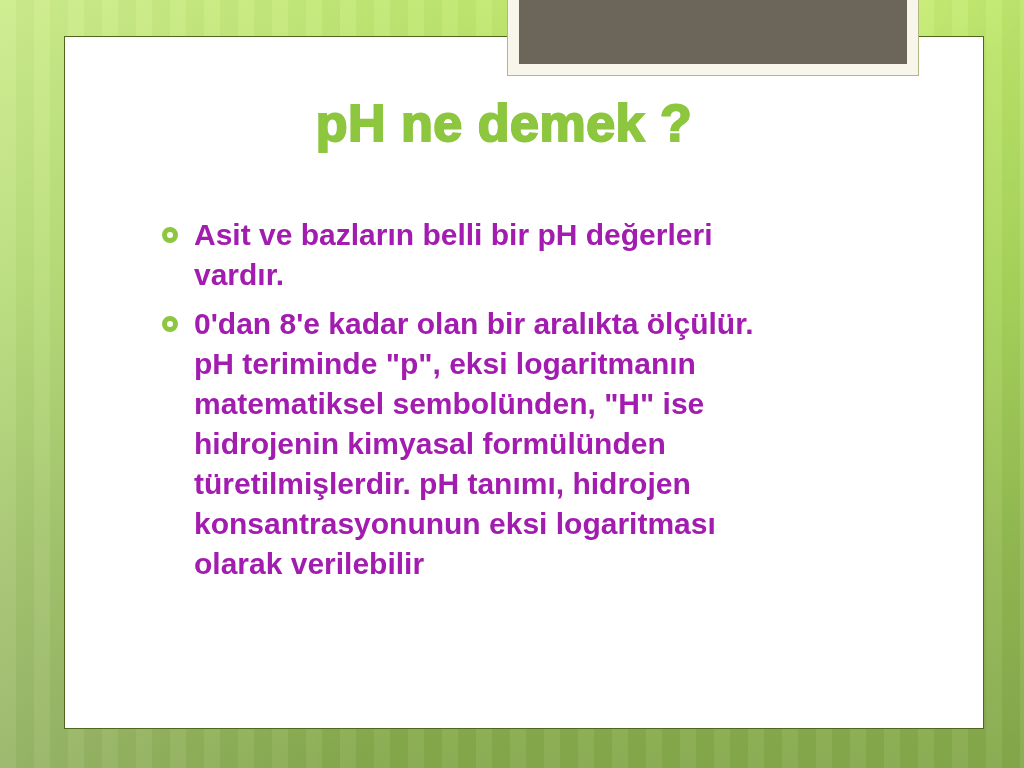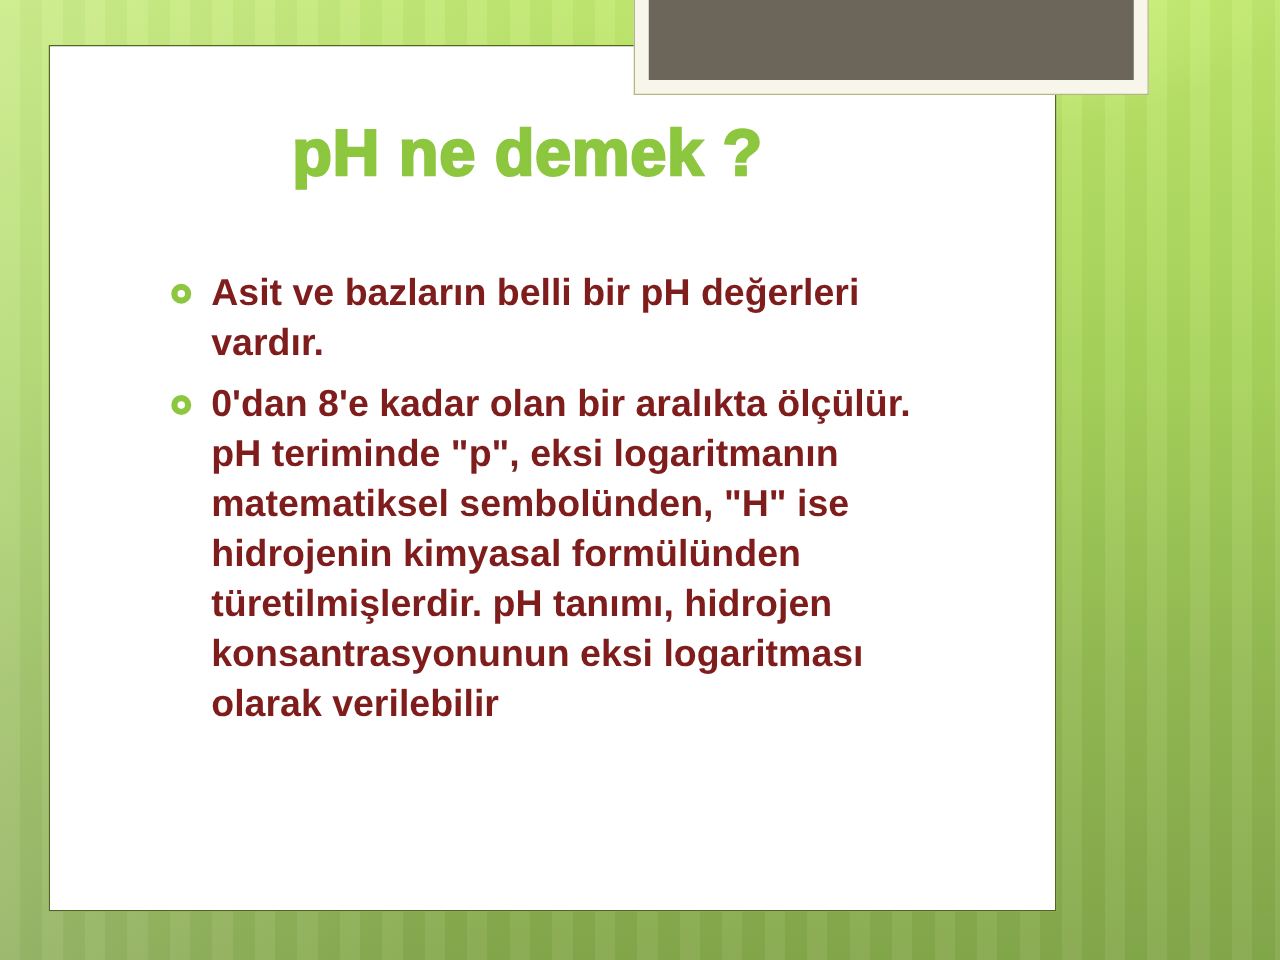--- a/index.html
+++ b/index.html
@@ -14,23 +14,23 @@
     overflow: hidden;
     font-family: "Liberation Sans", sans-serif;
     background:
       radial-gradient(ellipse 420px 160px at 72% 0%, rgba(230,255,150,0.55) 0%, rgba(230,255,150,0) 70%),
       linear-gradient(100deg, rgba(255,255,255,0.22) 0%, rgba(255,255,255,0) 45%),
       repeating-linear-gradient(90deg, rgba(255,255,255,0.05) 0 16px, rgba(0,60,0,0.03) 16px 34px),
       linear-gradient(to bottom, #bfe76c 0%, #a8d45c 38%, #93b953 72%, #85a84b 100%);
   }
   .content-area {
     position: absolute;
-    left: 39px;
+    left: 64px;
     top: 36px;
-    width: 806px;
+    width: 920px;
     height: 693px;
     background: #ffffff;
     border: 1px solid #4e661e;
     box-sizing: border-box;
   }
   .top-accent-box {
     position: absolute;
     left: 507px;
     top: 0;
     width: 412px;
@@ -74,21 +74,21 @@
     padding: 0;
     list-style: none;
   }
   .bullet-item {
     position: relative;
     padding-left: 32px;
     margin: 0 0 9px 0;
     font-size: 30px;
     line-height: 40px;
     font-weight: bold;
-    color: #7f1d1d;
+    color: #a21caf;
   }
   .bullet-text {
     white-space: pre-line;
     display: block;
     max-width: 665px;
   }
   .bullet-ring-icon {
     position: absolute;
     left: 0;
     top: 12px;

